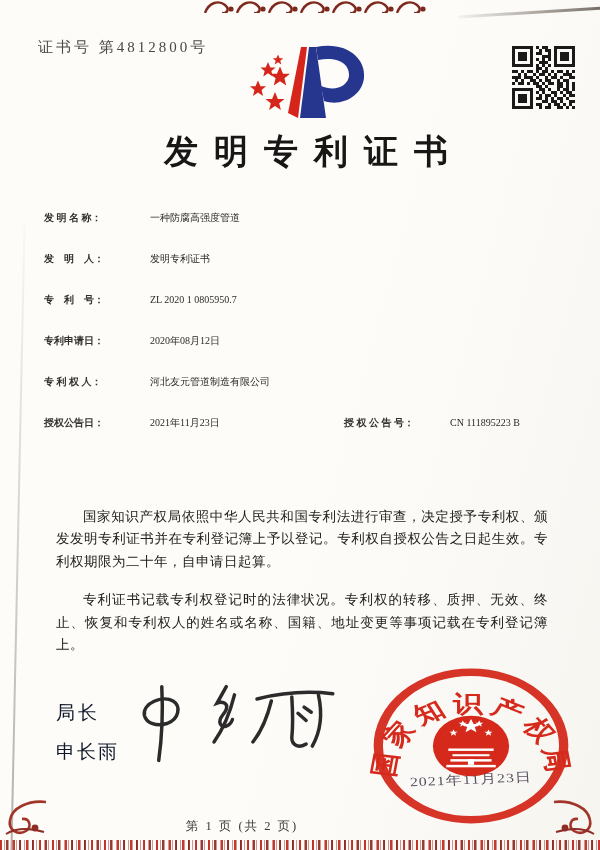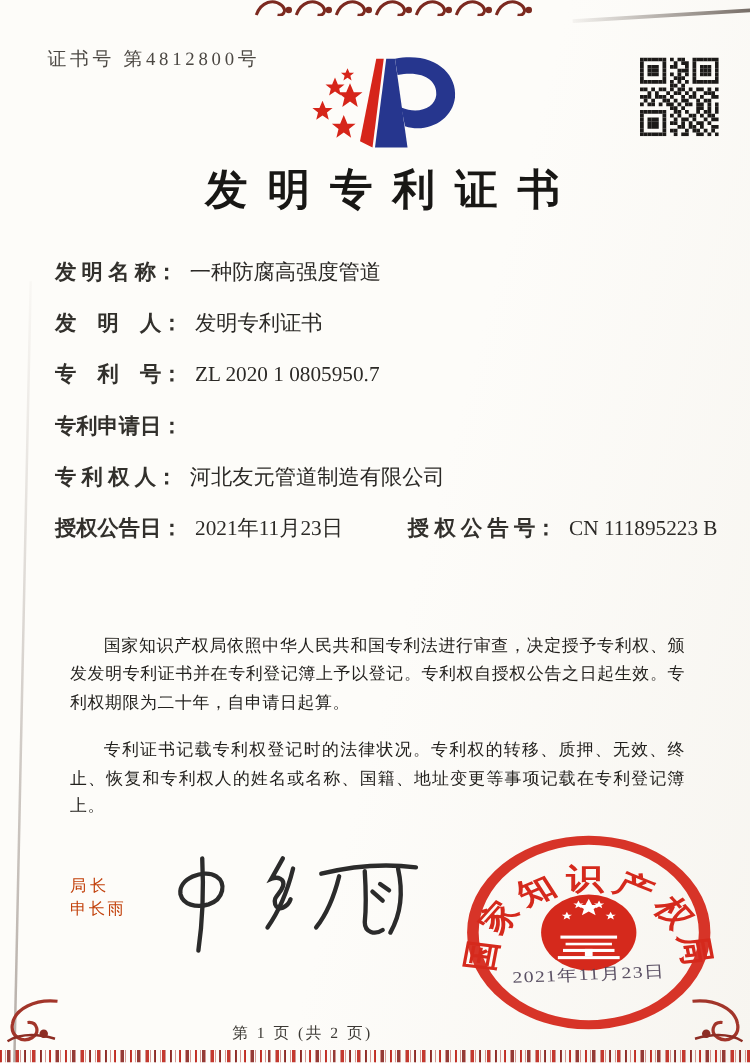--- a/index.html
+++ b/index.html
@@ -19,31 +19,31 @@
   #edge-line-left{left:17px;top:225px;width:2px;height:625px;
     background:linear-gradient(to bottom,rgba(120,100,90,.03),rgba(95,78,68,.45));
     transform:rotate(1.2deg);}
   #cert-number{left:38px;top:38px;font-size:15px;letter-spacing:3px;color:#4b4742;text-align:right;}
   #logo{left:238px;top:34px;}
   #qr{left:512px;top:46px;}
   #title{left:0;top:129px;width:600px;text-align:center;font-size:34px;font-weight:700;
     letter-spacing:16px;padding-left:28px;box-sizing:border-box;color:#181715;}
   #fields{left:44px;top:206px;width:530px;}
   .field-row{display:flex;align-items:flex-start;margin-bottom:17px;line-height:24px;
-    font-size:17px;white-space:nowrap;}
+    font-size:10px;white-space:nowrap;}
   .field-label{font-weight:600;color:#32302c;min-width:96px;}
   .field-value{margin-left:10px;color:#2b2926;}
   .grant-row{display:flex;justify-content:flex-start;}
   .grant-left{display:flex;align-items:baseline;width:300px;}
   .grant-right{display:flex;align-items:baseline;}
   #paragraphs{left:40px;top:490px;width:524px;font-size:13.5px;line-height:1.66;
     letter-spacing:.5px;text-align:justify;color:#23211e;}
   #paragraphs p{margin:16px;text-indent:2em;}
-  #signer{left:56px;top:700px;font-size:13px;letter-spacing:3px;color:#c2410c;}
-  #signer .signer-name{letter-spacing:2px;}
+  #signer{left:56px;top:700px;font-size:19px;letter-spacing:3px;color:#0f172a;}
+  #signer .signer-name{margin-top:13px;letter-spacing:2px;}
   #signature{left:128px;top:678px;}
   #seal{left:368px;top:664px;}
   #footer{left:0;top:818px;width:484px;text-align:center;font-size:12.5px;
     letter-spacing:2px;color:#3b3833;}
   #bottom-stripes{left:0;bottom:0;width:600px;height:10px;
     background-image:
       repeating-linear-gradient(90deg,rgba(190,35,25,.9) 0 2px,rgba(190,35,25,0) 2px 6px,
         rgba(130,25,20,.85) 6px 8px,rgba(130,25,20,0) 8px 13px),
       repeating-linear-gradient(90deg,rgba(160,30,22,.45) 0 1px,rgba(160,30,22,0) 1px 4px);}
   #corner-orn-left{left:2px;bottom:8px;}
@@ -346,20 +346,21 @@
   <div class="field-row">
     <span class="field-label">发　明　人：</span>
     <span class="field-value">发明专利证书</span>
   </div>
   <div class="field-row">
     <span class="field-label">专　利　号：</span>
     <span class="field-value">ZL 2020 1 0805950.7</span>
   </div>
   <div class="field-row">
     <span class="field-label">专利申请日：</span>
+    <span class="field-value">2020年08月12日</span>
   </div>
   <div class="field-row">
     <span class="field-label">专 利 权 人：</span>
     <span class="field-value">河北友元管道制造有限公司</span>
   </div>
   <div class="field-row grant-row">
     <span class="grant-left">
       <span class="field-label">授权公告日：</span>
       <span class="field-value">2021年11月23日</span>
     </span>

